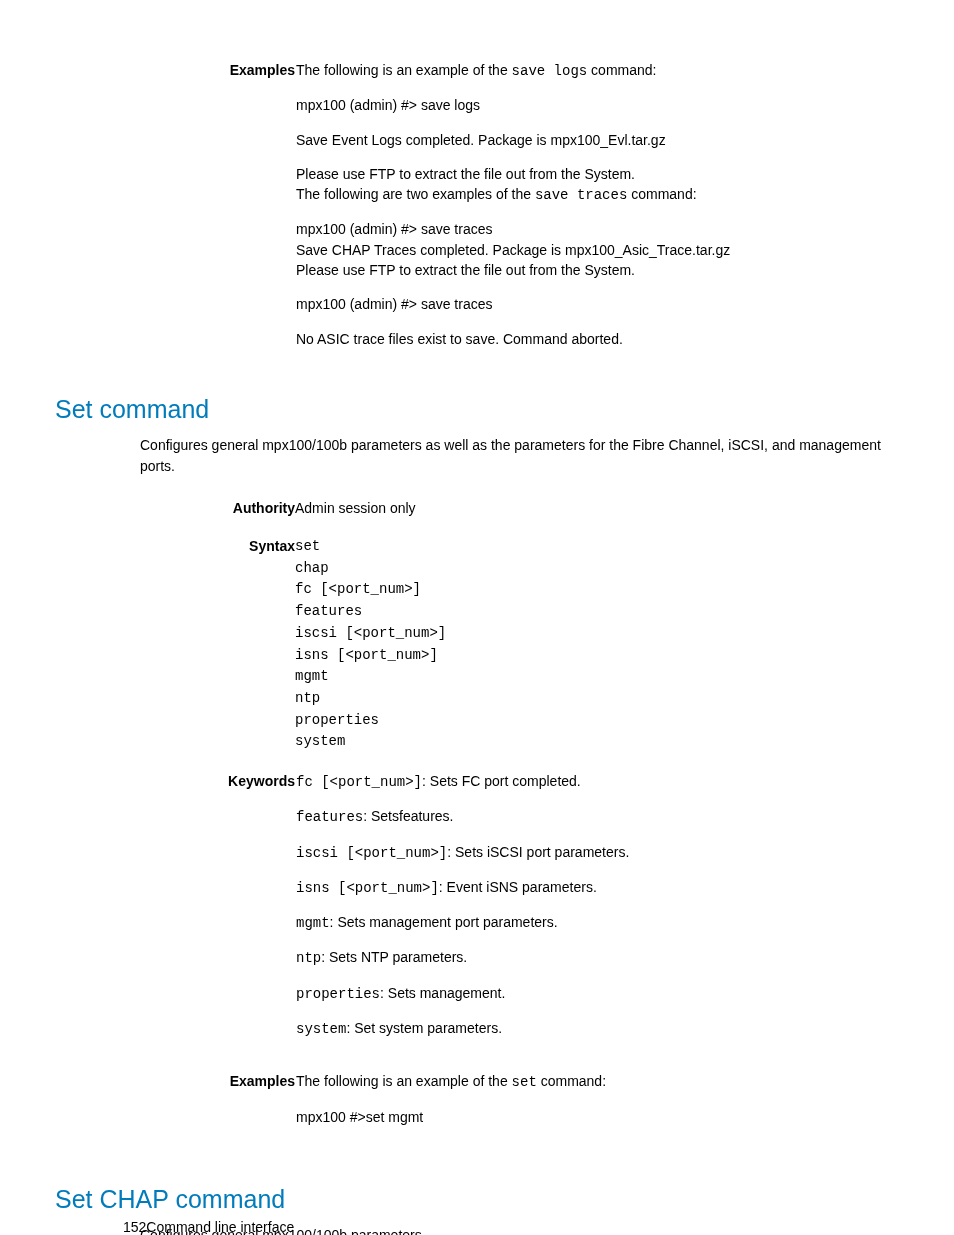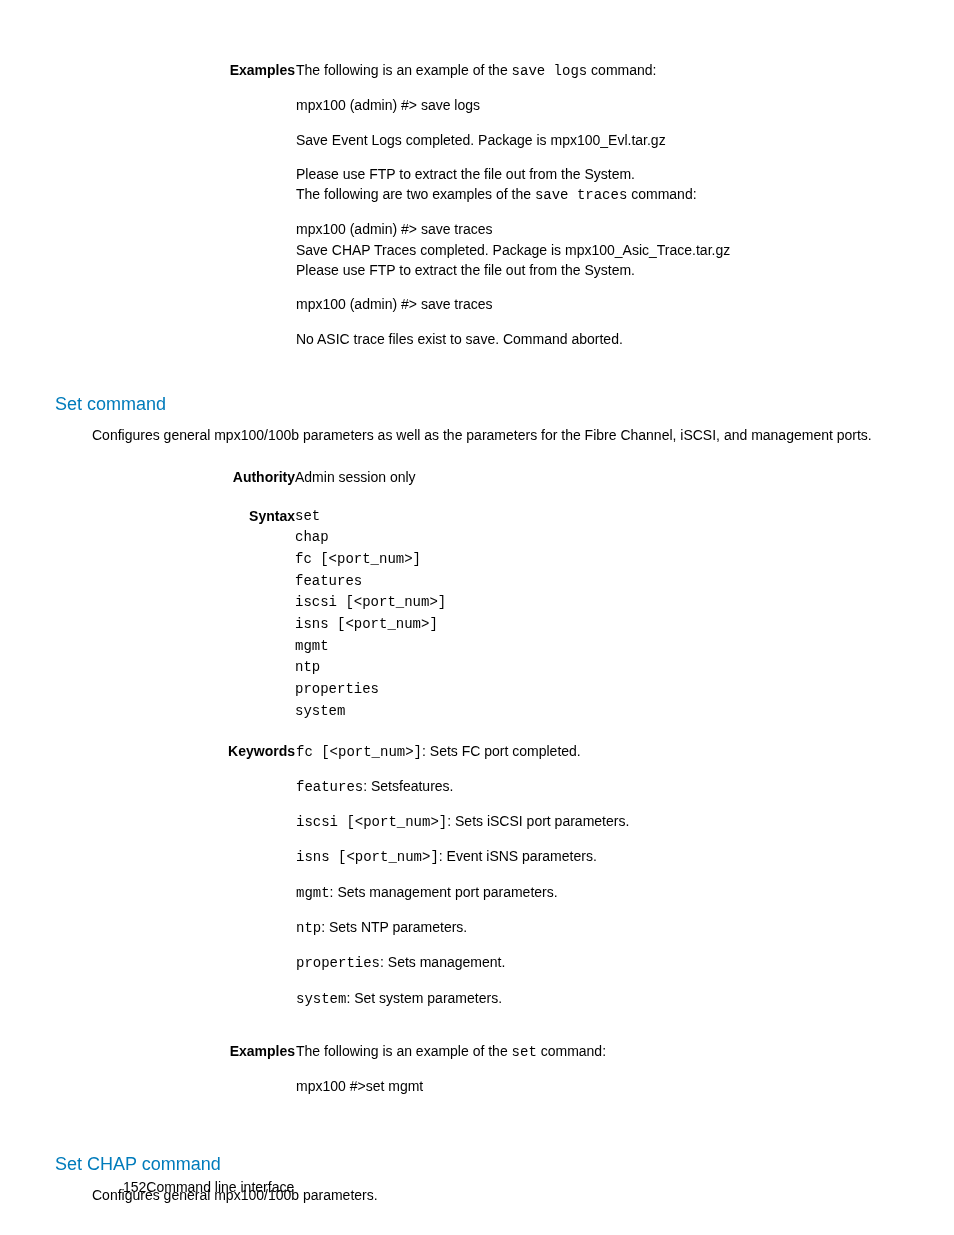--- a/index.html
+++ b/index.html
@@ -13,26 +13,26 @@
   }
   .page {
     width: 954px;
     min-height: 1235px;
     padding: 60px 55px 30px 55px;
     box-sizing: border-box;
     position: relative;
   }
   .section-title {
     color: #007bbb;
-    font-size: 18px;
+    font-size: 25px;
     font-weight: normal;
     margin: 28px 0 8px 0;
   }
   .intro {
-    margin: 0 0 22px 37px;
+    margin: 0 0 22px 85px;
   }
   .row {
     display: flex;
     margin-bottom: 18px;
   }
   .label-col {
     width: 240px;
     flex-shrink: 0;
     padding-left: 68px;
     box-sizing: border-box;

